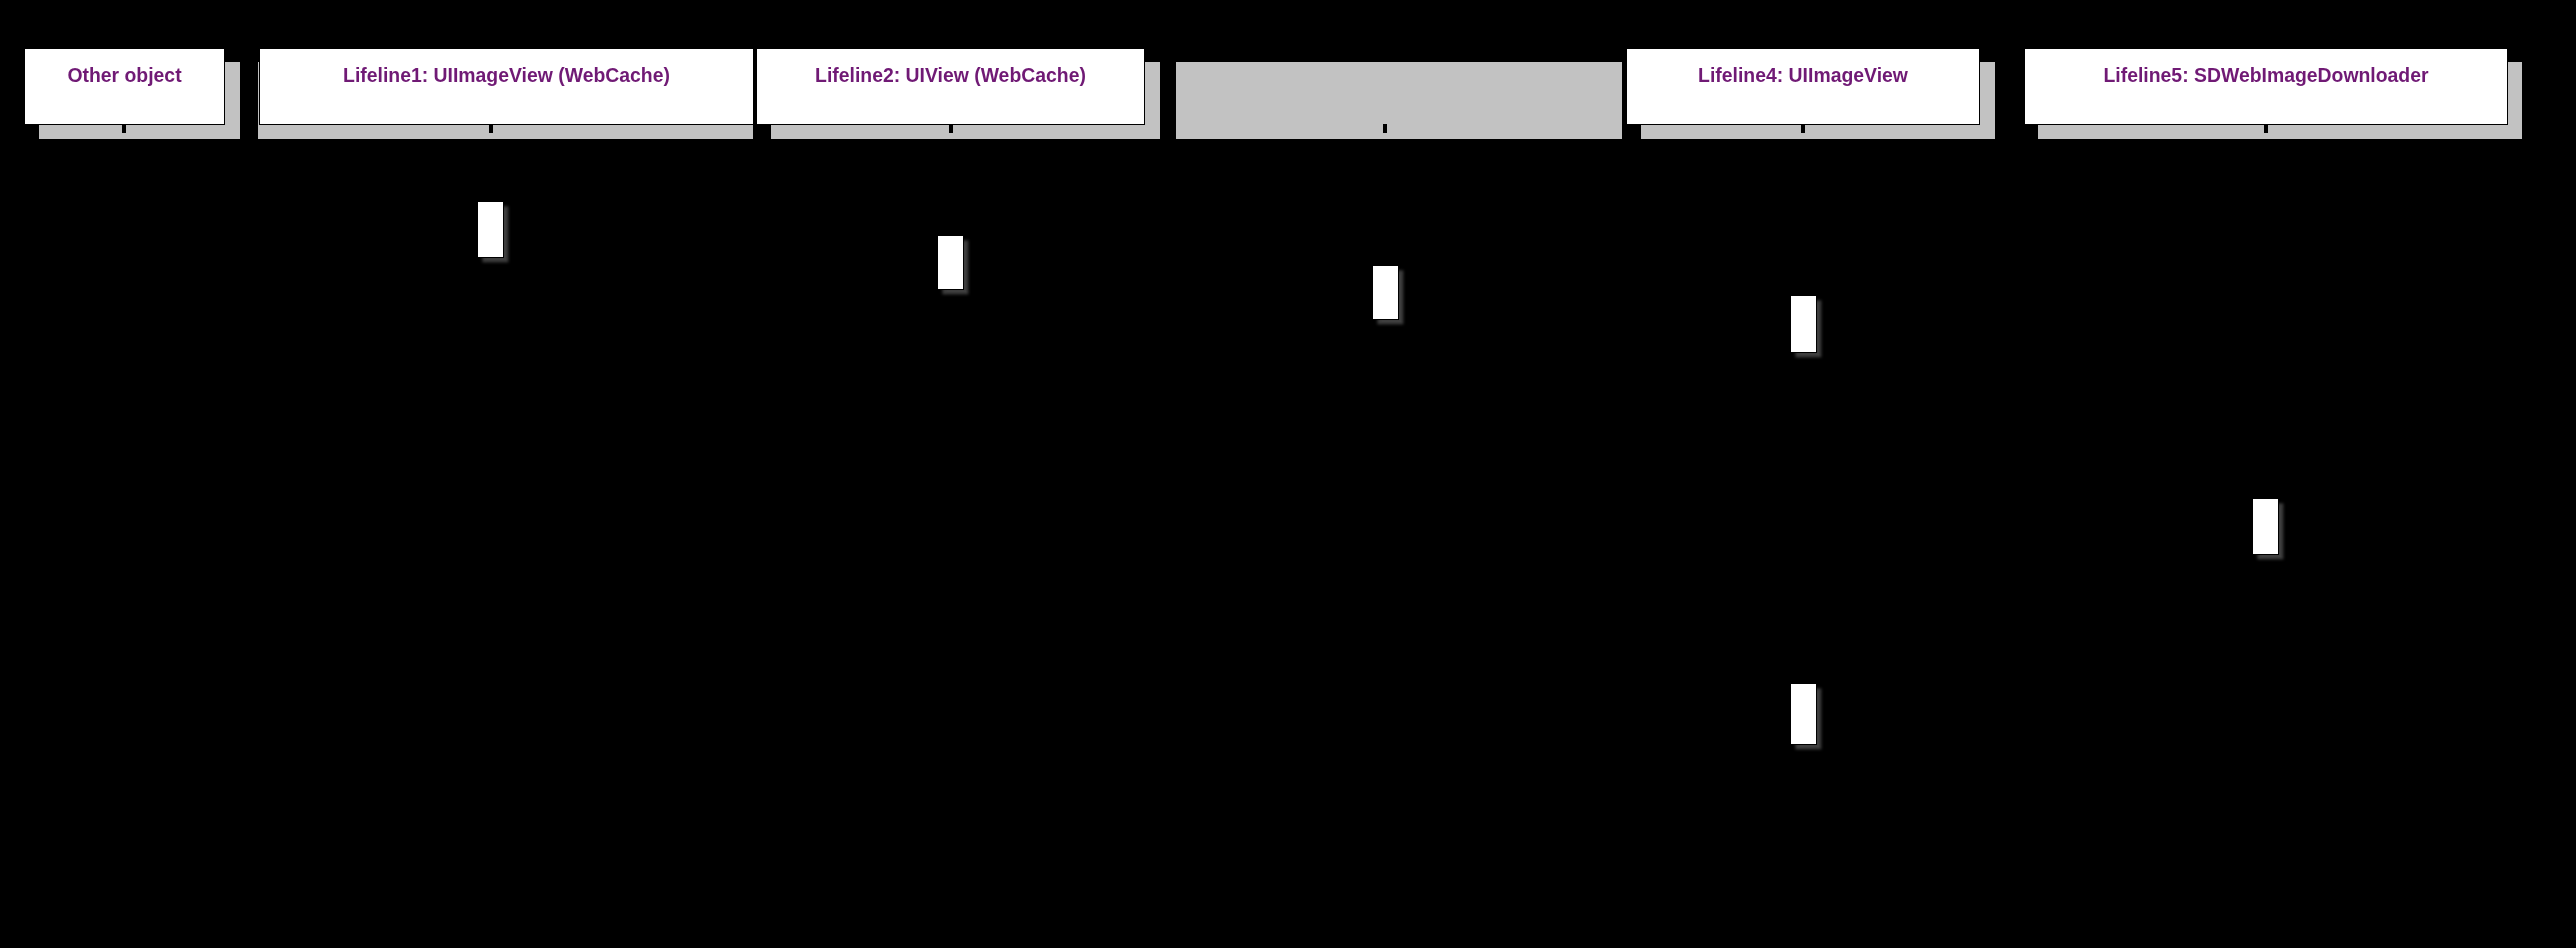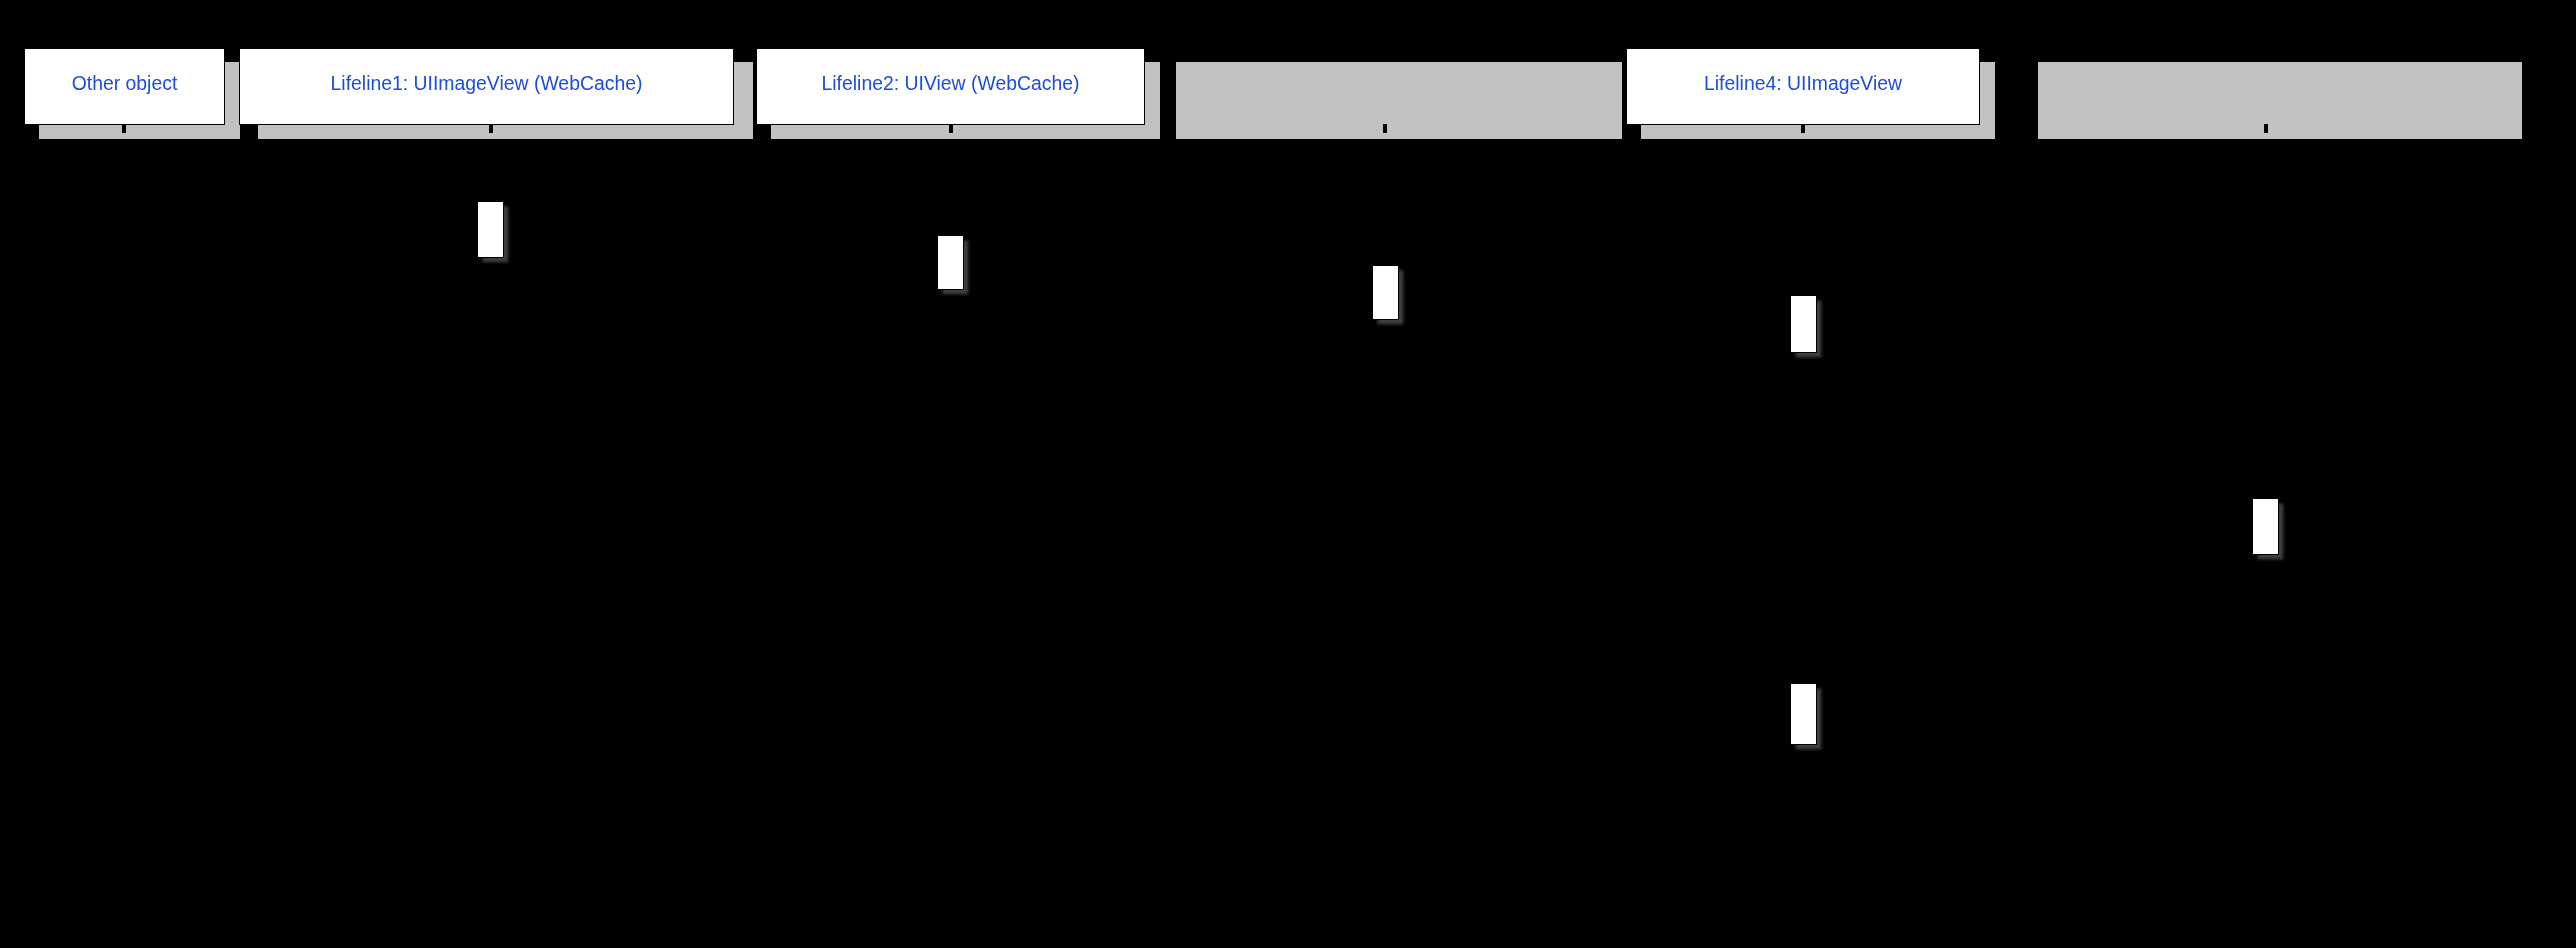--- a/index.html
+++ b/index.html
@@ -30,25 +30,25 @@
   .head {
     position: absolute;
     background: #FFFFFF;
     border: 1.9px solid #000000;
     box-sizing: border-box;
     text-align: center;
     z-index: 3;
   }
   .head-label {
     display: block;
-    margin-top: 23px;
+    margin-top: 15px;
     font-size: 19.4px;
     line-height: 23px;
-    font-weight: 400;
-    color: #1d4ed8;
+    font-weight: 700;
+    color: #701a75;
     white-space: nowrap;
   }
   .activation {
     position: absolute;
     background: #FFFFFF;
     border: 1.9px solid #000000;
     box-sizing: border-box;
     z-index: 4;
     box-shadow: 4.9px 4.9px 2.9px rgba(194, 194, 194, 0.32);
   }
@@ -62,21 +62,21 @@
       <div class="head-shadow" style="left: 39px; top: 62px; width: 201px; height: 77px; background: rgb(194, 194, 194);"></div>
       <div class="life-line" style="left: 122px; top: 124px; height: 799px;"></div>
       <div class="head" style="left: 24px; top: 48px; width: 201px; height: 77px;">
         <span class="head-label">Other object</span>
       </div>
     </div>
 
     <div class="lifeline-col">
       <div class="head-shadow" style="left: 258px; top: 62px; width: 495px; height: 77px; background: rgb(194, 194, 194);"></div>
       <div class="life-line" style="left: 489px; top: 124px; height: 799px;"></div>
-      <div class="head" style="left: 239px; top: 48px; width: 495px; height: 77px;">
+      <div class="head" style="left: 259px; top: 48px; width: 495px; height: 77px;">
         <span class="head-label">Lifeline1: UIImageView (WebCache)</span>
       </div>
     <div class="activation" style="left: 477px; top: 201px; width: 27px; height: 57px;"></div>
     </div>
 
     <div class="lifeline-col">
       <div class="head-shadow" style="left: 771px; top: 62px; width: 389px; height: 77px; background: rgb(194, 194, 194);"></div>
       <div class="life-line" style="left: 949px; top: 124px; height: 799px;"></div>
       <div class="head" style="left: 756px; top: 48px; width: 389px; height: 77px;">
         <span class="head-label">Lifeline2: UIView (WebCache)</span>
@@ -96,16 +96,19 @@
       <div class="head" style="left: 1626px; top: 48px; width: 354px; height: 77px;">
         <span class="head-label">Lifeline4: UIImageView</span>
       </div>
     <div class="activation" style="left: 1790px; top: 295px; width: 27px; height: 58px;"></div>
       <div class="activation" style="left: 1790px; top: 683px; width: 27px; height: 62px;"></div>
     </div>
 
     <div class="lifeline-col">
       <div class="head-shadow" style="left: 2038px; top: 62px; width: 484px; height: 77px; background: rgb(194, 194, 194);"></div>
       <div class="life-line" style="left: 2264px; top: 124px; height: 799px;"></div>
+      <div class="head" style="left: 2024px; top: 48px; width: 484px; height: 77px;">
+        <span class="head-label">Lifeline5: SDWebImageDownloader</span>
+      </div>
     <div class="activation" style="left: 2252px; top: 498px; width: 27px; height: 57px;"></div>
     </div>
   </div>
 
 
 </body></html>

